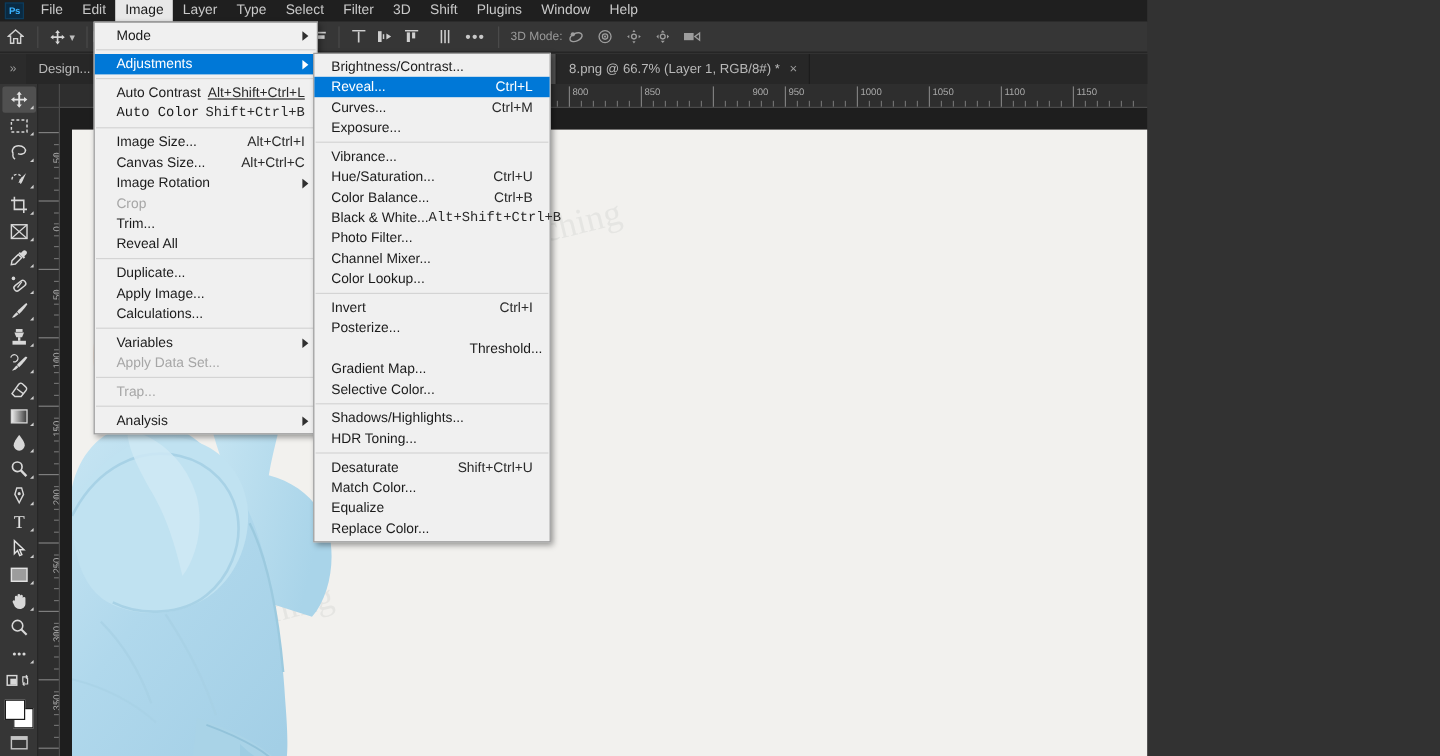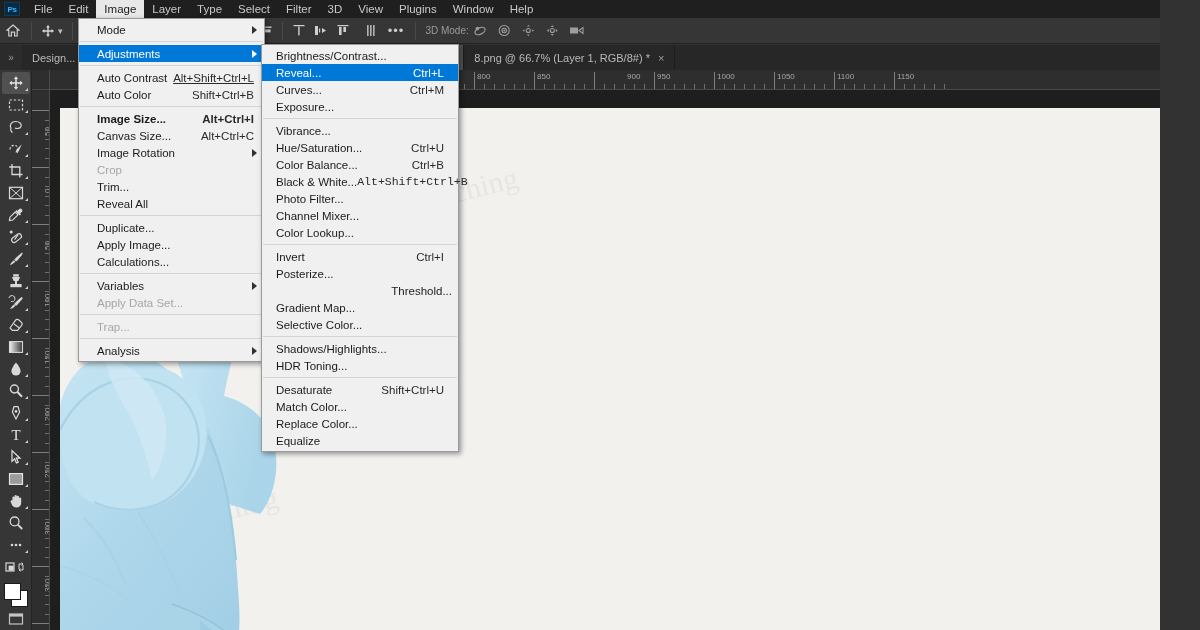--- a/index.html
+++ b/index.html
@@ -4,21 +4,21 @@
 <style>
   * { box-sizing: border-box; margin:0; padding:0; }
   html,body{ width:1200px; height:630px; overflow:hidden; }
   body{
     font-family:"Liberation Sans", sans-serif;
     background:#323232;
     color:#d6d6d6;
     font-size:11px;
     -webkit-font-smoothing:antialiased;
   }
-  #app{ position:relative; width:1160px; height:630px; overflow:hidden; }
+  #app{ position:relative; width:956px; height:630px; overflow:hidden; }
 
   
   .menubar{
     position:absolute; top:0; left:0; width:1200px; height:18px;
     background:#1f1f1f; display:flex; align-items:center;
   }
   .ps-logo{
     width:16px; height:14px; margin-left:4px; margin-right:6px;
     background:#0a2a42; color:#3bb3ff; font-size:8px; font-weight:bold;
     display:flex; align-items:center; justify-content:center;
@@ -116,21 +116,21 @@
     <div class="ps-logo">Ps</div>
     <div id="menubar-items" style="display:flex;align-items:center;">
         <div class="mi">File</div>
         <div class="mi">Edit</div>
         <div class="mi active">Image</div>
         <div class="mi">Layer</div>
         <div class="mi">Type</div>
         <div class="mi">Select</div>
         <div class="mi">Filter</div>
         <div class="mi">3D</div>
-        <div class="mi">View</div>
+        <div class="mi">Shift</div>
         <div class="mi">Plugins</div>
         <div class="mi">Window</div>
         <div class="mi">Help</div>
       </div>
   </div>
 
   <div class="optionsbar">
     <div class="opt-home">
       <svg width="14" height="13" viewBox="0 0 14 13">
           <path d="M7 1 L13 6.2 L11.2 6.2 L11.2 12 L8.6 12 L8.6 8.2 L5.4 8.2 L5.4 12 L2.8 12 L2.8 6.2 L1 6.2 Z" fill="none" stroke="#d0d0d0" stroke-width="1.2"></path>
@@ -703,26 +703,26 @@
       <div style="height: 1px; background: rgb(212, 212, 212); margin: 3px 1px;"></div>
       <div style="display: flex; align-items: center; height: 17px; padding: 0px 6px 0px 18px; font-size: 11.5px; white-space: nowrap; position: relative; background: rgb(0, 120, 215); color: rgb(255, 255, 255);">
         <span>Adjustments</span>
         <span style="position: absolute; right: 7px; top: 50%; transform: translateY(-50%); width: 0px; height: 0px; border-top: 4px solid transparent; border-bottom: 4px solid transparent; border-left: 5px solid rgb(255, 255, 255);"></span>
       </div>
       <div style="height: 1px; background: rgb(212, 212, 212); margin: 3px 1px;"></div>
       <div style="display: flex; align-items: center; height: 17px; padding: 0px 6px 0px 18px; font-size: 11.5px; white-space: nowrap; position: relative; color: rgb(27, 27, 27);">
         <span>Auto Contrast</span>
         <span style="margin-left: auto; padding-right: 4px; color: rgb(42, 42, 42); text-decoration: underline;">Alt+Shift+Ctrl+L</span>
       </div>
-      <div style="display: flex; align-items: center; height: 17px; padding: 0px 6px 0px 18px; font-size: 11.5px; white-space: nowrap; position: relative; color: rgb(27, 27, 27);">
+      <div style="display: flex; align-items: center; height: 17px; padding: 0px 6px 0px 18px; font-size: 11.5px; white-space: nowrap; position: relative; color: rgb(27, 27, 27); font-family: Liberation Mono, monospace;">
         <span>Auto Color</span>
         <span style="margin-left: auto; padding-right: 4px; color: rgb(42, 42, 42);">Shift+Ctrl+B</span>
       </div>
       <div style="height: 1px; background: rgb(212, 212, 212); margin: 3px 1px;"></div>
-      <div style="display: flex; align-items: center; height: 17px; padding: 0px 6px 0px 18px; font-size: 11.5px; white-space: nowrap; position: relative; color: rgb(27, 27, 27); font-weight: bold;">
+      <div style="display: flex; align-items: center; height: 17px; padding: 0px 6px 0px 18px; font-size: 11.5px; white-space: nowrap; position: relative; color: rgb(27, 27, 27);">
         <span>Image Size...</span>
         <span style="margin-left: auto; padding-right: 4px; color: rgb(42, 42, 42);">Alt+Ctrl+I</span>
       </div>
       <div style="display: flex; align-items: center; height: 17px; padding: 0px 6px 0px 18px; font-size: 11.5px; white-space: nowrap; position: relative; color: rgb(27, 27, 27);">
         <span>Canvas Size...</span>
         <span style="margin-left: auto; padding-right: 4px; color: rgb(42, 42, 42);">Alt+Ctrl+C</span>
       </div>
       <div style="display: flex; align-items: center; height: 17px; padding: 0px 6px 0px 18px; font-size: 11.5px; white-space: nowrap; position: relative; color: rgb(27, 27, 27);">
         <span>Image Rotation</span>
         <span style="position: absolute; right: 7px; top: 50%; transform: translateY(-50%); width: 0px; height: 0px; border-top: 4px solid transparent; border-bottom: 4px solid transparent; border-left: 5px solid rgb(48, 48, 48);"></span>
@@ -833,20 +833,20 @@
       </div>
       <div style="height: 1px; background: rgb(212, 212, 212); margin: 3px 1px;"></div>
       <div style="display: flex; align-items: center; height: 17px; padding: 0px 6px 0px 14px; font-size: 11.5px; white-space: nowrap; position: relative; color: rgb(27, 27, 27);">
         <span>Desaturate</span>
         <span style="margin-left: auto; padding-right: 8px; color: rgb(42, 42, 42);">Shift+Ctrl+U</span>
       </div>
       <div style="display: flex; align-items: center; height: 17px; padding: 0px 6px 0px 14px; font-size: 11.5px; white-space: nowrap; position: relative; color: rgb(27, 27, 27);">
         <span>Match Color...</span>
       </div>
       <div style="display: flex; align-items: center; height: 17px; padding: 0px 6px 0px 14px; font-size: 11.5px; white-space: nowrap; position: relative; color: rgb(27, 27, 27);">
+        <span>Equalize</span>
+      </div>
+      <div style="display: flex; align-items: center; height: 17px; padding: 0px 6px 0px 14px; font-size: 11.5px; white-space: nowrap; position: relative; color: rgb(27, 27, 27);">
         <span>Replace Color...</span>
       </div>
-      <div style="display: flex; align-items: center; height: 17px; padding: 0px 6px 0px 14px; font-size: 11.5px; white-space: nowrap; position: relative; color: rgb(27, 27, 27);">
-        <span>Equalize</span>
-      </div>
     </div>
 
 </div>
 
 </body></html>

